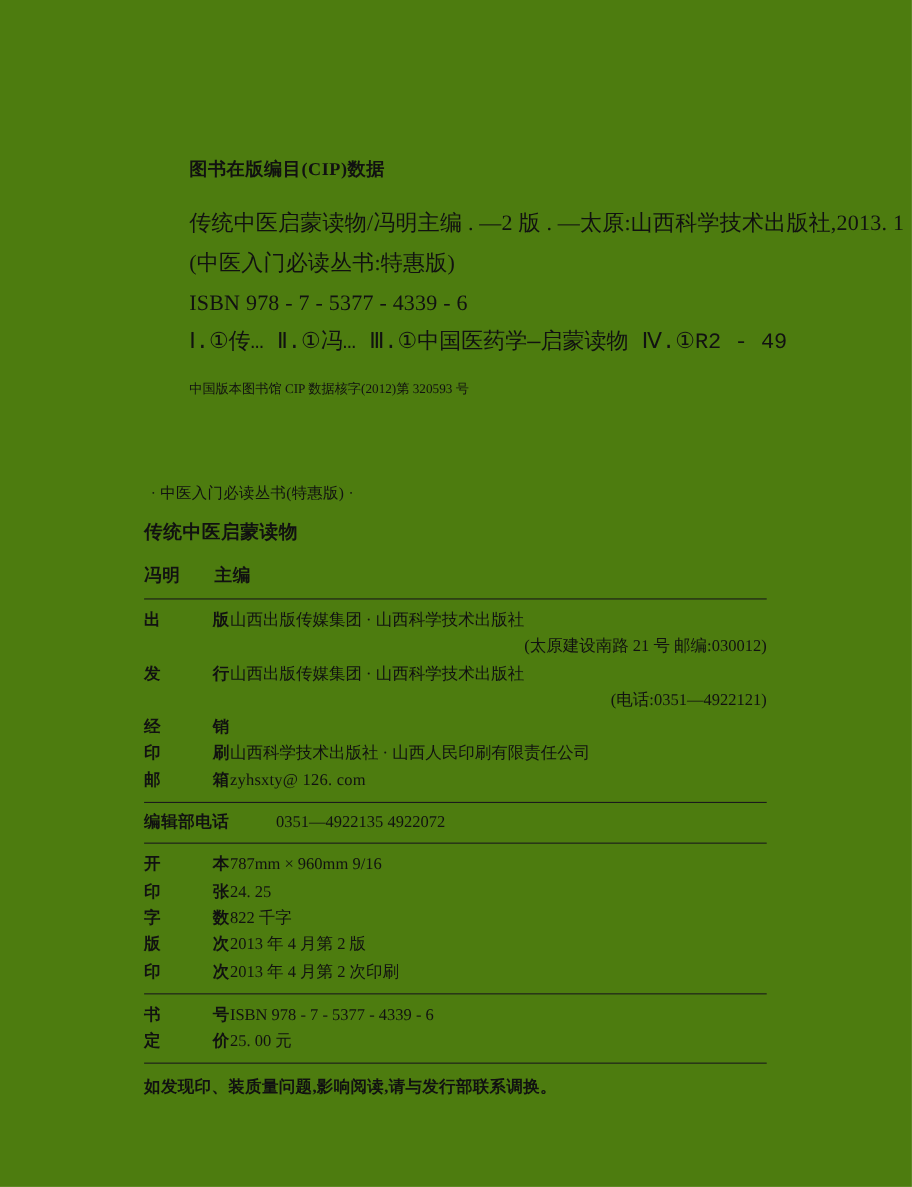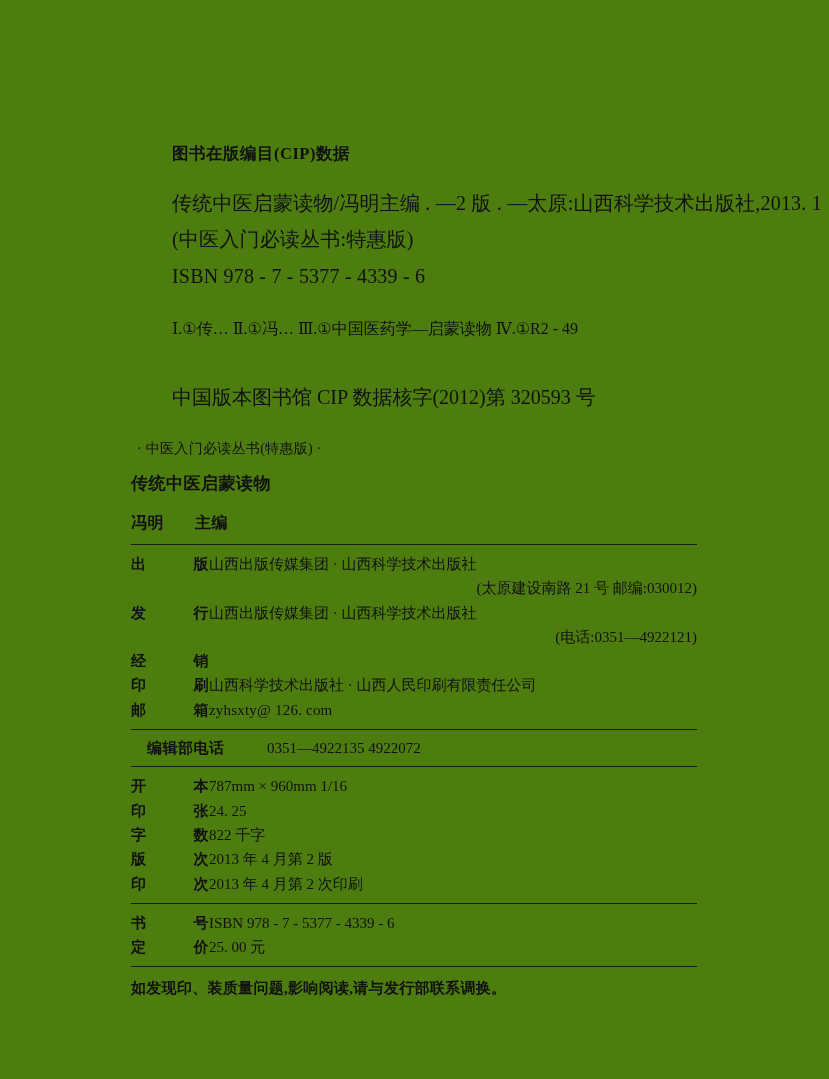--- a/index.html
+++ b/index.html
@@ -34,29 +34,29 @@
     letter-spacing: 0.5px;
     margin-bottom: 20px;
   }
   .cip-line {
     font-size: 20px;
     line-height: 1.82;
     letter-spacing: 0.2px;
     white-space: nowrap;
   }
   .cip-class {
-    font-size: 16px;
-    line-height: 1.82;
-    margin-top: 20px;
-    white-space: nowrap;
-  }
-  .cip-cn {
     font-size: 20px;
     line-height: 1.82;
-    margin-top: 36px;
+    white-space: nowrap;
+    font-family: Liberation Mono, monospace;
+  }
+  .cip-cn {
+    font-size: 12px;
+    line-height: 1.82;
+    margin-top: 12px;
     white-space: nowrap;
   }
 
   
   .colophon {
     position: absolute;
     left: 131px;
     top: 440px;
     width: 566px;
   }
@@ -121,21 +121,20 @@
     align-items: baseline;
     font-size: 15px;
     line-height: 1.62;
     white-space: nowrap;
     padding: 6px 0;
   }
   .editorial-row .lbl {
     font-weight: bold;
     flex: 0 0 120px;
     letter-spacing: 0.5px;
-    margin-left: 16px;
   }
   .note {
     font-size: 15px;
     font-weight: bold;
     letter-spacing: 0.3px;
     padding-top: 12px;
     white-space: nowrap;
   }
   .email {
     letter-spacing: 0.2px;
@@ -218,21 +217,21 @@
     </div>
 
     <hr class="rule thin">
 
     <div class="rows">
       <div class="row">
         <span class="lbl">
             <span>开</span>
             <span>本</span>
           </span>
-        <span class="val">787mm × 960mm   1/16</span>
+        <span class="val">787mm × 960mm   9/16</span>
       </div>
       <div class="row">
         <span class="lbl">
             <span>印</span>
             <span>张</span>
           </span>
         <span class="val">24. 25</span>
       </div>
       <div class="row">
         <span class="lbl">

